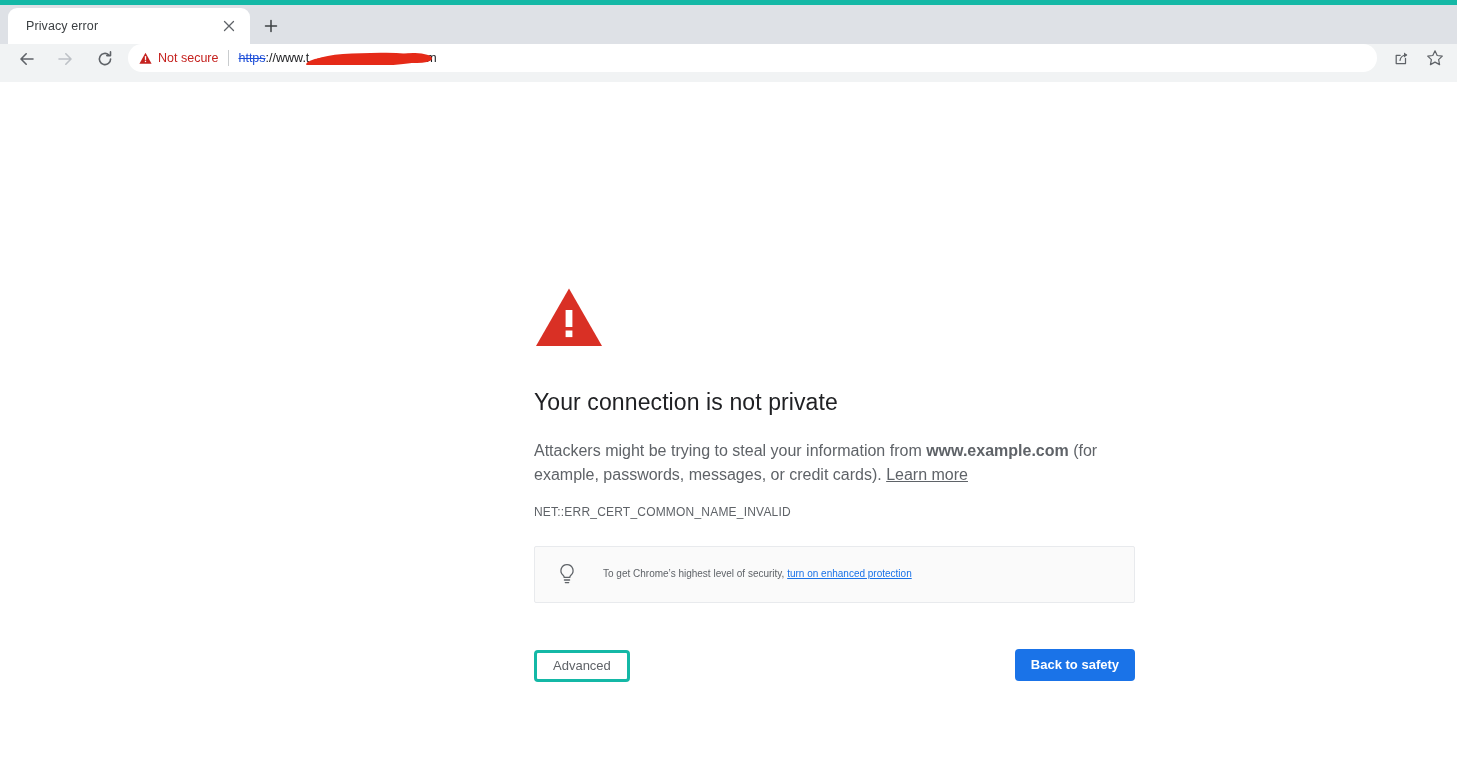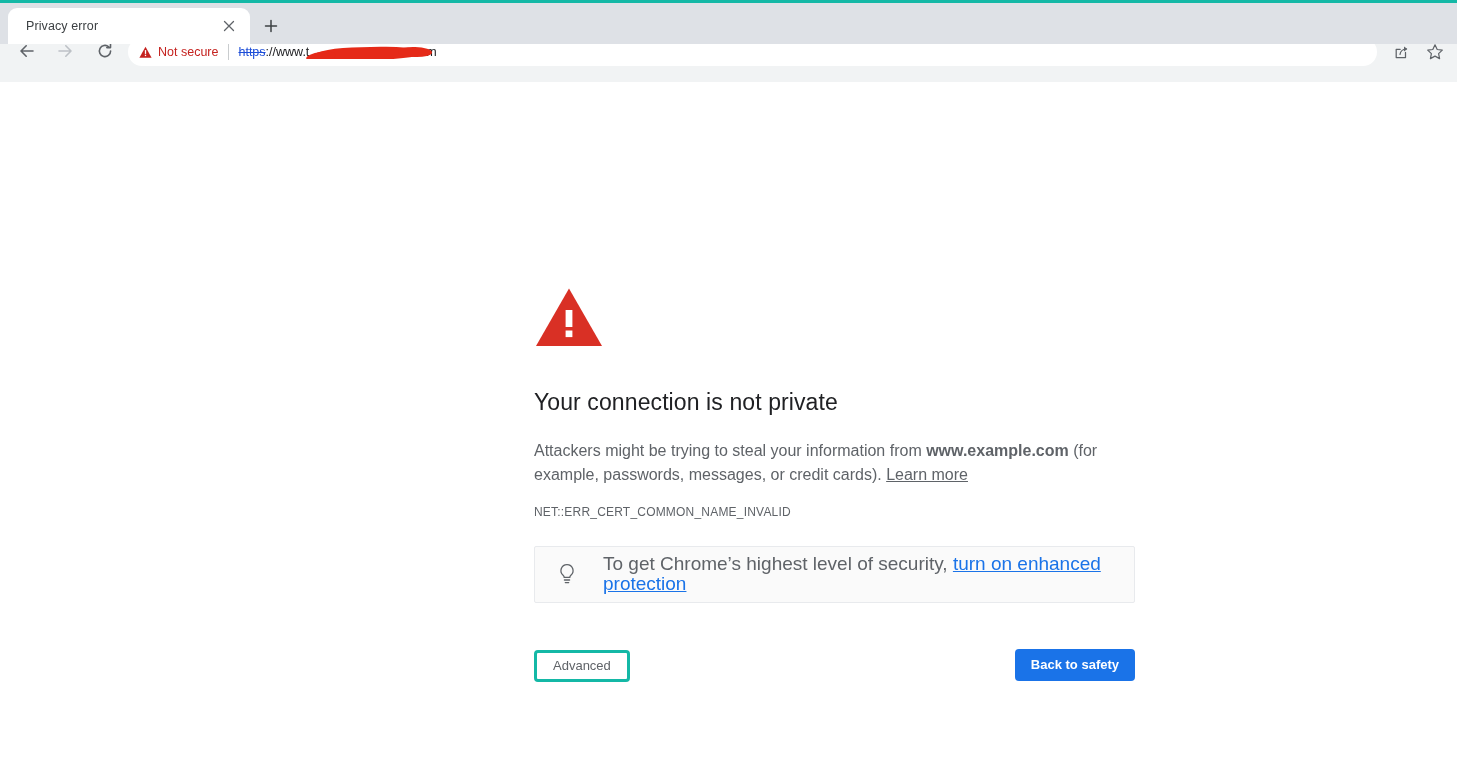--- a/index.html
+++ b/index.html
@@ -27,21 +27,21 @@
 
   
   .tab-strip {
     height: 44px;
     background: #dee1e6;
     display: flex;
     align-items: flex-end;
     padding: 0;
     position: relative;
     flex: none;
-    border-top: 3px solid #14b8a6;
+    border-top: 5px solid #14b8a6;
   }
   .tab {
     width: 242px;
     height: 36px;
     background: #ffffff;
     border-radius: 9px 9px 0 0;
     margin-left: 8px;
     display: flex;
     align-items: center;
     padding: 0 8px 0 18px;
@@ -77,21 +77,21 @@
     justify-content: center;
     border-radius: 50%;
     flex: none;
   }
 
   
   .toolbar {
     height: 38px;
     background: #f1f3f4;
     display: flex;
-    align-items: flex-end;
+    align-items: flex-start;
     padding: 0 8px 16px 6px;
     flex: none;
   }
   .nav-btn {
     width: 30px;
     height: 30px;
     display: flex;
     align-items: center;
     justify-content: center;
     border-radius: 50%;
@@ -246,21 +246,21 @@
     background: #fafafa;
     border: 1px solid #e8eaed;
     border-radius: 2px;
     display: flex;
     align-items: center;
     padding: 0 20px 0 22px;
   }
   .bulb-icon { flex: none; margin-right: 26px; }
   .bulb-icon svg { display: block; }
   .enhanced-text {
-    font-size: 19px;
+    font-size: 10px;
     color: #5f6368;
     line-height: 20px;
   }
   .enhanced-link {
     color: #1a73e8;
     text-decoration: underline;
     cursor: pointer;
   }
 
   .button-row {

